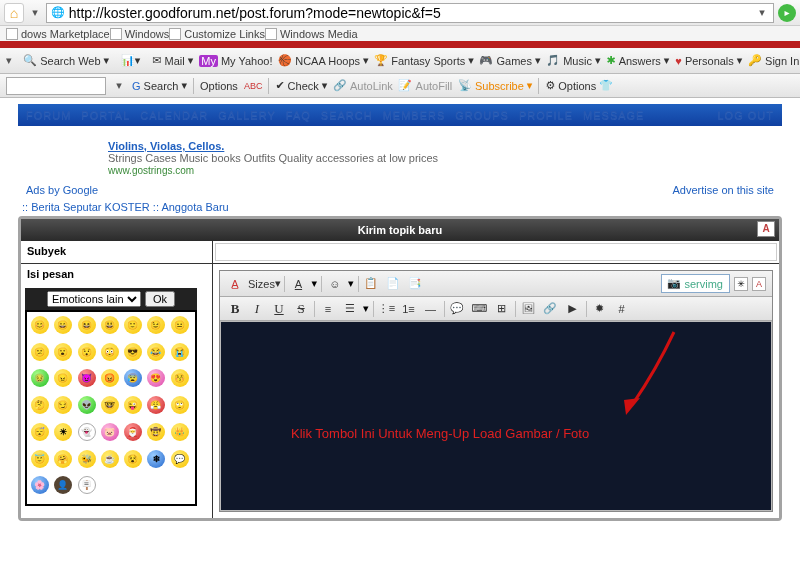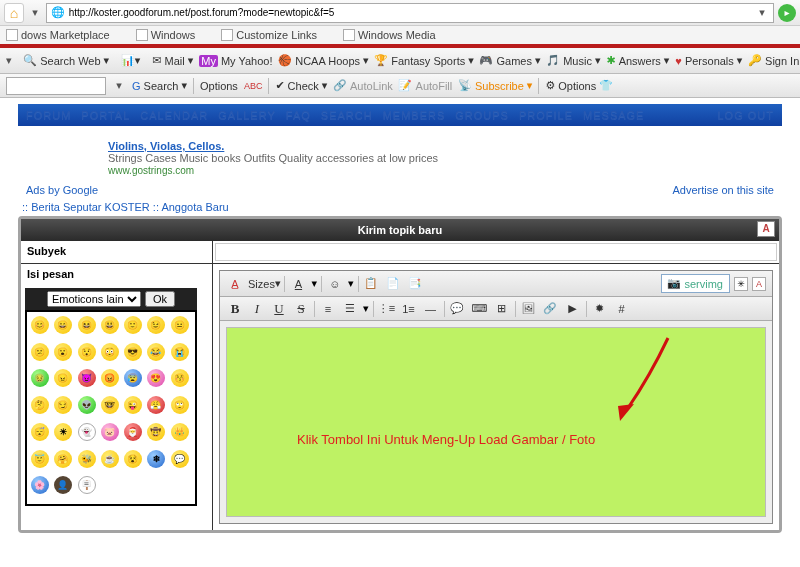--- a/index.html
+++ b/index.html
@@ -1,24 +1,24 @@
 <!DOCTYPE html>
 <html><head>
 <meta charset="utf-8">
 <style>
 *{margin:0;padding:0;box-sizing:border-box;font-family:Tahoma,Arial,sans-serif;font-size:11px}
 body{background:#fff;width:800px;height:567px;overflow:hidden}
 .browser-bar{height:26px;background:linear-gradient(#fafafa,#e8e8e8);border-bottom:1px solid #ccc;display:flex;align-items:center;padding:0 4px;gap:4px}
 .addr-icon{width:20px;height:20px;background:#fff;border:1px solid #ccc;border-radius:3px;display:flex;align-items:center;justify-content:center;color:#e8a020;font-size:14px}
 .addr-box{flex:1;height:20px;background:#fff;border:1px solid #aaa;display:flex;align-items:center;padding:0 4px;gap:4px}
 .addr-box .globe{color:#3a7}
-.addr-box input{flex:1;border:none;outline:none;font-size:10px}
+.addr-box input{flex:1;border:none;outline:none;font-size:14px}
 .dd{width:14px;text-align:center;color:#555}
 .go-btn{width:18px;height:18px;background:#4b4;border-radius:50%;color:#fff;display:flex;align-items:center;justify-content:center;font-size:10px}
-.bookmarks{height:22px;background:#f4f4f4;border-bottom:4px solid #b91c1c;display:flex;align-items:center;gap:26px;padding:0 6px}
+.bookmarks{height:22px;background:#f4f4f4;border-bottom:7px solid #b91c1c;display:flex;align-items:center;gap:0;padding:0 6px}
 .bm{display:flex;align-items:center;gap:3px;color:#444;cursor:pointer}
 .bm .ico{width:12px;height:12px;border:1px solid #aaa;background:#fff}
 .toolbar{height:26px;background:linear-gradient(#f8f8f8,#e4e4e4);border-bottom:1px solid #bbb;display:flex;align-items:center;gap:6px;padding:0 6px;overflow:hidden}
 .tbtn{display:flex;align-items:center;gap:3px;color:#333;cursor:pointer;white-space:nowrap}
 .sep{width:1px;height:18px;background:#ccc}
 .toolbar2{height:24px;background:linear-gradient(#f8f8f8,#e4e4e4);border-bottom:1px solid #bbb;display:flex;align-items:center;gap:6px;padding:0 6px}
 .search-box{width:100px;height:18px;border:1px solid #aaa;background:#fff}
 .page-wrap{padding:0 18px}
 .forum-nav{height:22px;background:linear-gradient(#2060c0,#1040a0);margin-top:6px;display:flex;align-items:center;padding:0 8px;color:#2858b0;text-shadow:0 1px rgba(255,255,255,.1);letter-spacing:1px;font-size:10px;gap:10px;justify-content:space-between}
 .ad-block{padding:14px 0 6px 90px}
@@ -52,21 +52,21 @@
 .ed-toolbar{height:26px;border-bottom:1px solid #aaa;display:flex;align-items:center;gap:4px;padding:0 6px;background:linear-gradient(#f4f4f4,#e0e0e0)}
 .ed-toolbar2{height:24px;border-bottom:1px solid #aaa;display:flex;align-items:center;gap:4px;padding:0 6px;background:linear-gradient(#f4f4f4,#e0e0e0)}
 .ebtn{min-width:18px;height:18px;display:flex;align-items:center;justify-content:center;cursor:pointer;color:#333}
 .ebtn.b{font-weight:bold;font-family:serif;font-size:13px}
 .ebtn.i{font-style:italic;font-family:serif;font-size:13px}
 .ebtn.u{text-decoration:underline;font-family:serif;font-size:13px}
 .ebtn.s{text-decoration:line-through;font-family:serif;font-size:13px}
 .servimg{margin-left:auto;display:flex;gap:4px;align-items:center}
 .servimg-box{border:1px solid #8ac;background:#fff;padding:2px 6px;display:flex;align-items:center;gap:3px;color:#4a8;font-size:11px}
 .servimg-star{width:14px;height:14px;border:1px solid #aaa;background:#fff;display:flex;align-items:center;justify-content:center;font-size:9px}
-.ed-canvas{height:190px;background:#bef264;margin:6px;border:1px solid #bbb;position:relative}
+.ed-canvas{height:190px;background:#0f172a;border:1px solid #bbb;position:relative}
 .arrow{position:absolute;right:95px;top:8px;width:60px;height:90px}
 .overlay-text{position:absolute;left:70px;top:104px;color:#e02020;font-size:13px}
 .bottom-bar{height:24px;background:linear-gradient(#3070d0,#1050b0);border:2px solid #2060c0;display:flex;align-items:center;justify-content:center;gap:4px;margin-top:2px;position:relative}
 .bottom-bar button{height:18px;padding:0 10px;font-size:11px;background:linear-gradient(#f8f8f8,#d8d8d8);border:1px solid #888;cursor:pointer}
 .botleft,.botright{position:absolute;top:3px;width:150px;height:14px;background:linear-gradient(#205090,#103870);border-radius:3px}
 .botleft{left:8px}.botright{right:8px}
 .vsep{width:1px;height:16px;background:#bbb}
 </style>
 </head>
 <body>

